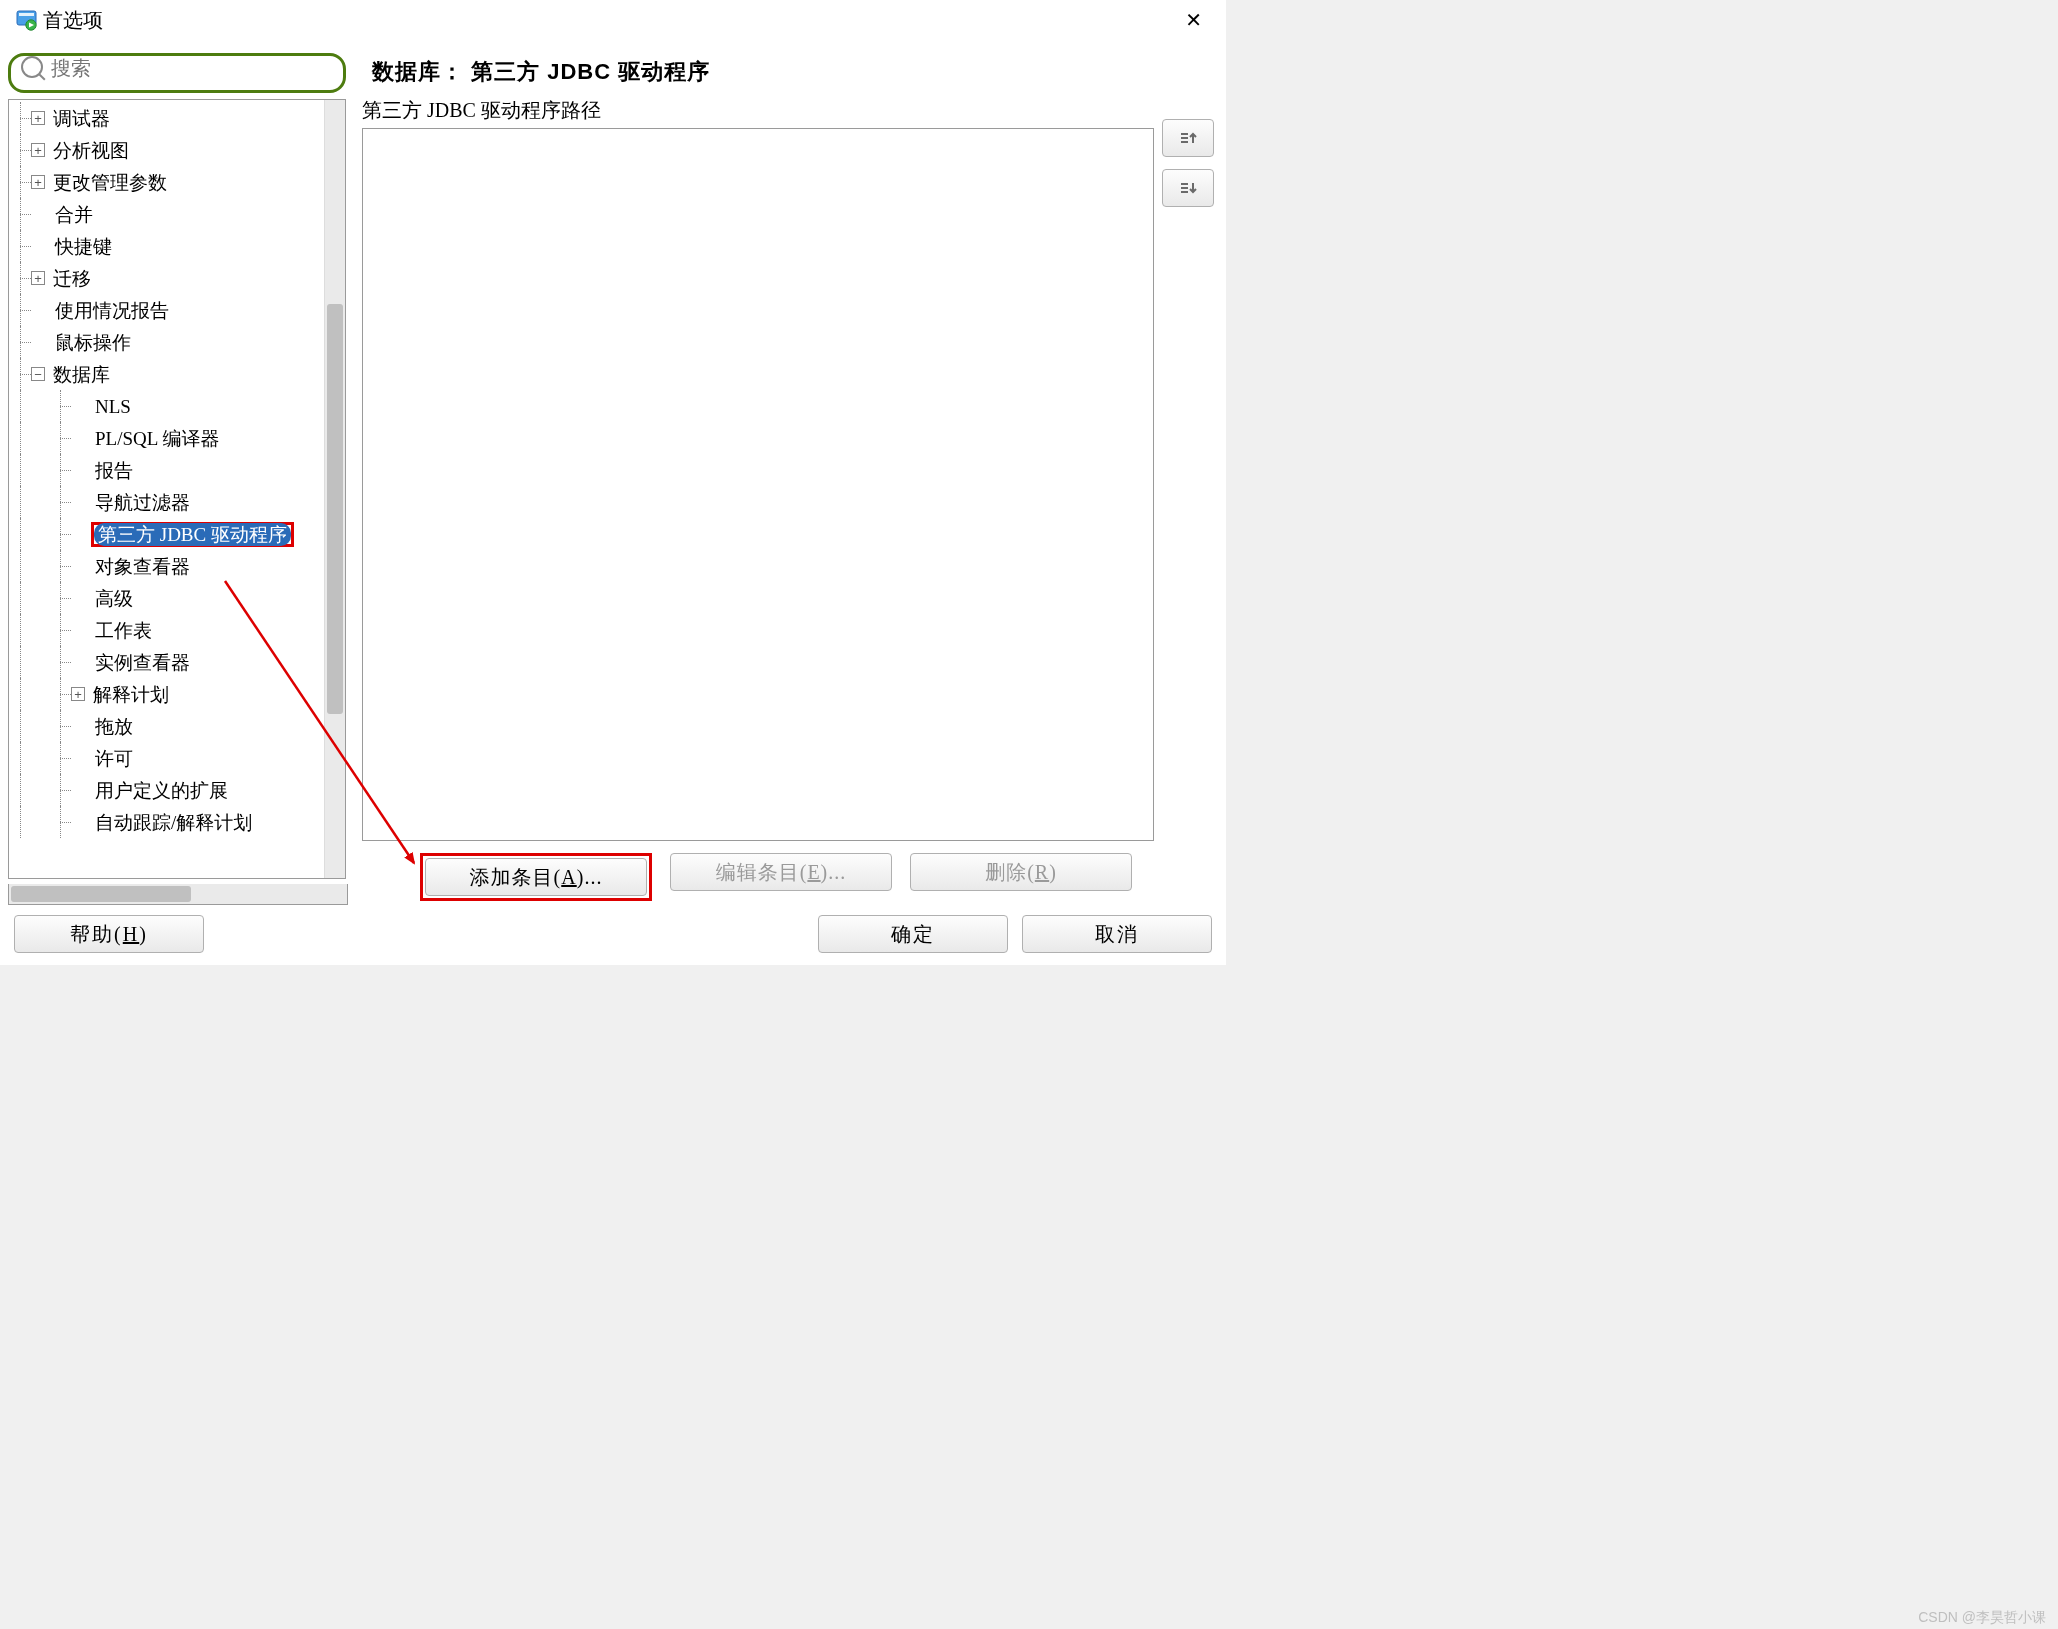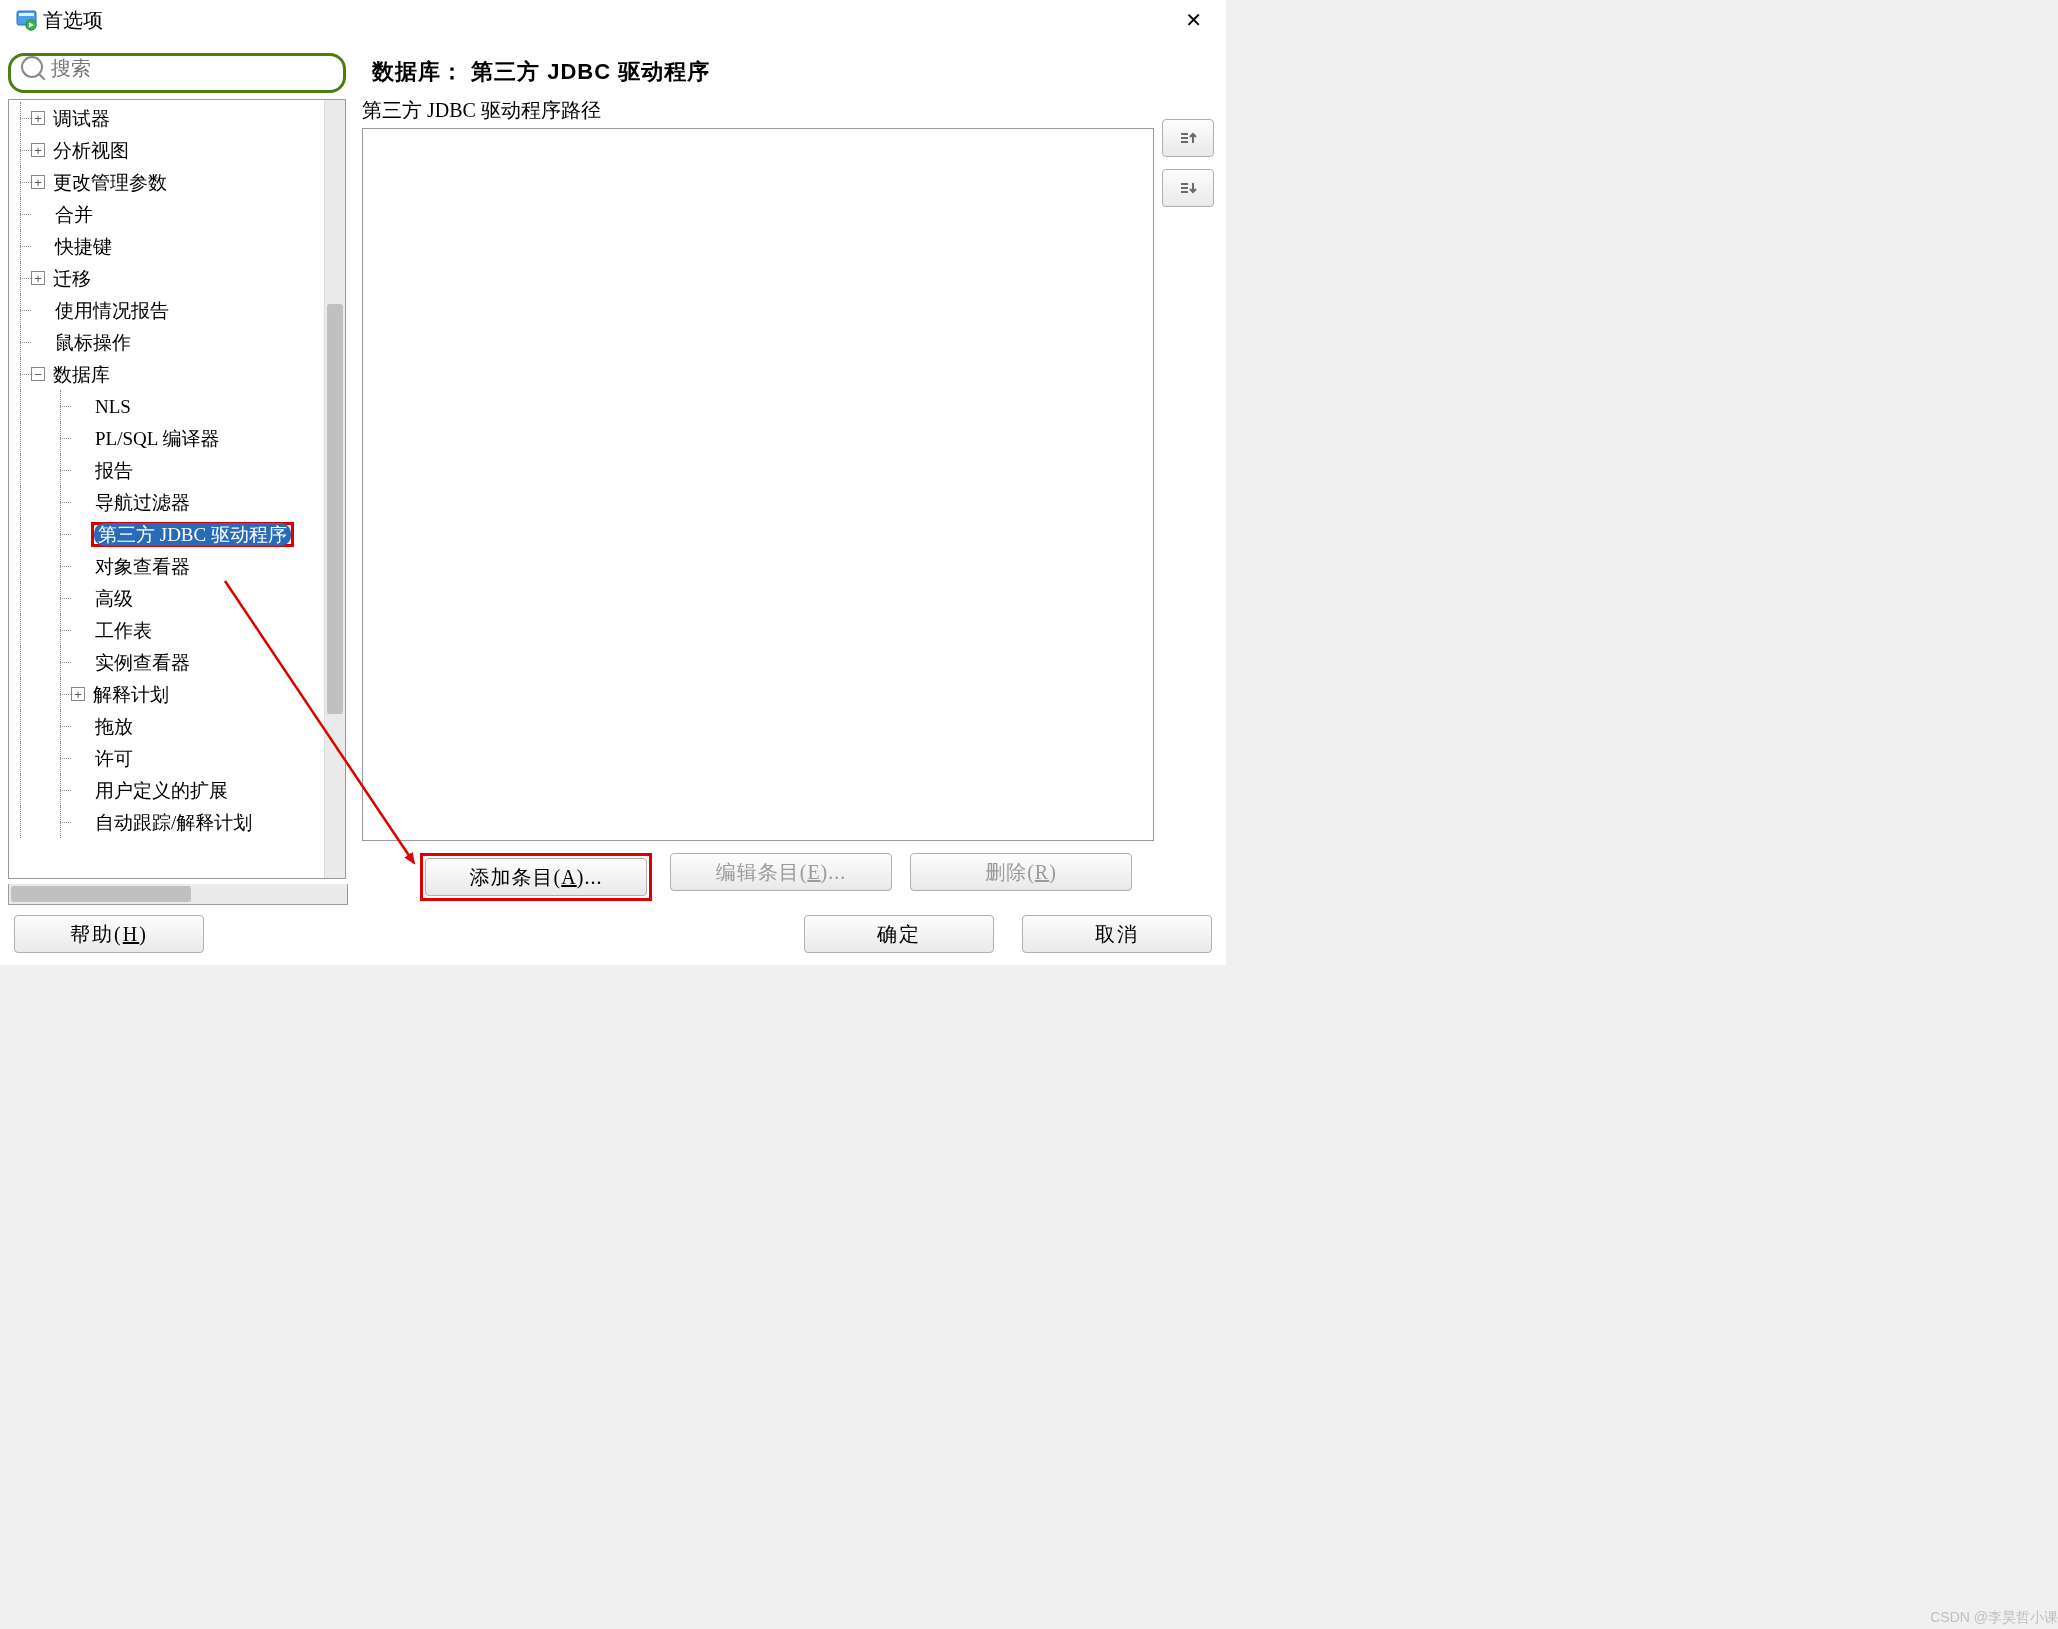--- a/index.html
+++ b/index.html
@@ -42,23 +42,23 @@
 .list-box{flex:1;border:1px solid #9a9a9a;background:#fff;}
 .side-buttons{width:50px;display:flex;flex-direction:column;gap:12px;padding-top:22px;}
 .side-btn{width:50px;height:36px;border:1px solid #b0b0b0;background:linear-gradient(#fdfdfd,#e9e9e9);border-radius:4px;display:flex;align-items:center;justify-content:center;}
 .side-btn svg{width:20px;height:20px;}
 .bottom-buttons{display:flex;gap:18px;padding:12px 0 4px 58px;}
 .btn{height:36px;border:1px solid #b0b0b0;background:linear-gradient(#fdfdfd,#e9e9e9);border-radius:4px;font-family:"SimSun","NSimSun",serif;font-size:20px;color:#000;padding:0 10px;display:inline-flex;align-items:center;justify-content:center;min-width:200px;letter-spacing:1px;}
 .btn.disabled{color:#9a9a9a;}
 .btn u{text-decoration:underline;}
 .hl-wrap{border:3px solid #d00;display:inline-block;padding:2px;}
 .dialog-buttons{display:flex;justify-content:space-between;align-items:center;padding:10px 14px 12px 14px;}
-.dialog-buttons .right{display:flex;gap:28px;justify-content:center;}
+.dialog-buttons .right{display:flex;gap:14px;justify-content:center;}
 .dlg-btn{height:36px;min-width:160px;border:1px solid #b0b0b0;background:linear-gradient(#fdfdfd,#e9e9e9);border-radius:4px;font-family:"SimSun","NSimSun",serif;font-size:20px;display:inline-flex;align-items:center;justify-content:center;padding:0 14px;letter-spacing:2px;}
-.watermark{position:fixed;right:0;bottom:2px;font-size:14px;color:#bfbfbf;font-family:Arial,"SimSun",sans-serif;letter-spacing:0;}
+.watermark{position:fixed;right:12px;bottom:2px;font-size:14px;color:#bfbfbf;font-family:Arial,"SimSun",sans-serif;letter-spacing:0;}
 .arrow-svg{position:absolute;pointer-events:none;z-index:20;}
 </style>
 </head>
 <body>
 
 <div class="window">
 
   <div class="titlebar">
     <div class="titlebar-left">
       <span class="title-icon">

